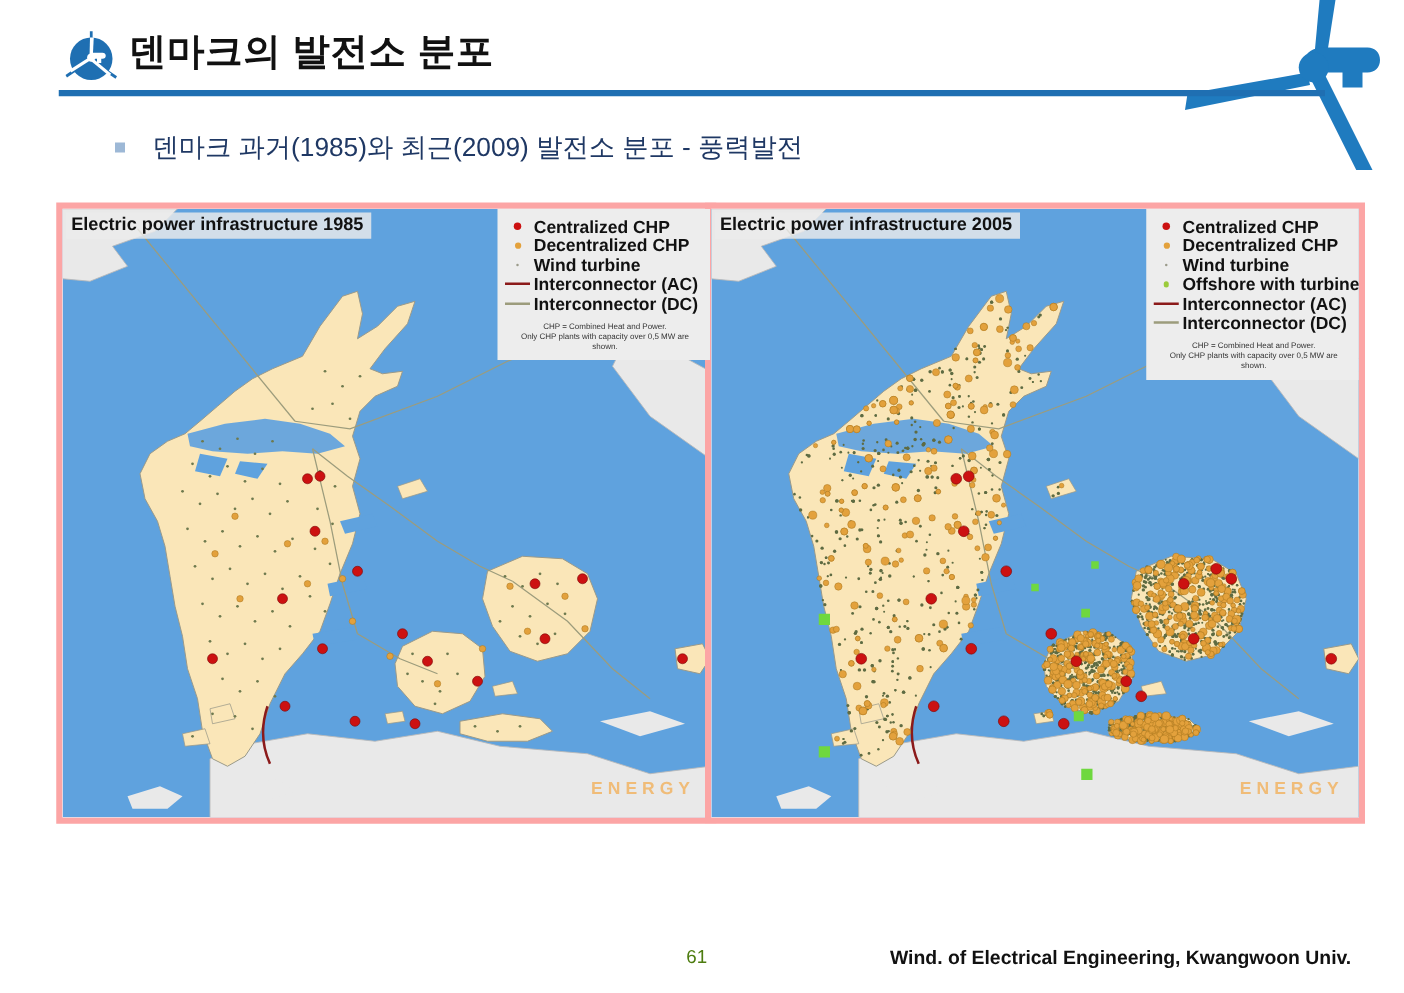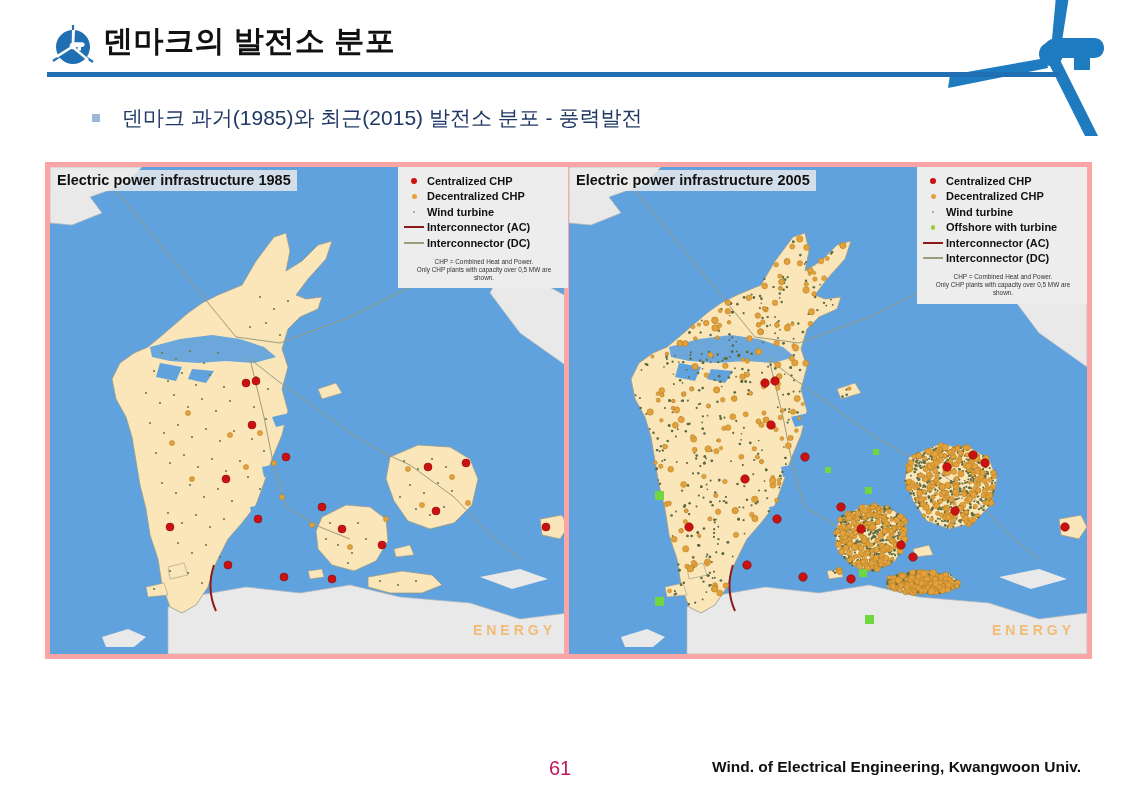--- a/index.html
+++ b/index.html
@@ -54,37 +54,37 @@
     background:#EDEDED;padding:6px 4px 6px 6px;z-index:5;
   }
   .legend-row{display:flex;align-items:center;height:15.5px;}
   .legend-marker{width:20px;flex:0 0 20px;display:flex;align-items:center;justify-content:center;}
   .dot-red{width:6px;height:6px;border-radius:50%;background:#CC1111;}
   .dot-orange{width:5px;height:5px;border-radius:50%;background:#E3A13C;}
   .dot-tiny{width:2.5px;height:2.5px;border-radius:50%;background:#9a9a8a;}
   .dot-green{width:4.5px;height:4.5px;border-radius:50%;background:#9BCB3B;}
   .line-ac{width:20px;height:2px;background:#8B1A1A;}
   .line-dc{width:20px;height:2px;background:#9C9C7C;}
-  .legend-label{font-size:11px;color:#111;font-weight:bold;white-space:nowrap;padding-left:3px;}
+  .legend-label{font-size:14px;color:#111;font-weight:bold;white-space:nowrap;padding-left:3px;}
   .legend-note{
     margin-top:7px;font-size:6.4px;color:#333;line-height:1.28;
     text-align:center;padding:0 2px;
   }
 
   
   .watermark{
     position:absolute;right:12px;bottom:16px;z-index:4;
     font-size:14px;font-weight:bold;letter-spacing:4px;
     color:rgba(243,160,50,.62);
   }
 
   
   #page-number{
     position:absolute;left:549px;top:757px;
-    font-size:20px;color:#be185d;
+    font-size:15px;color:#4d7c0f;
   }
   #footer-dept{
     position:absolute;right:42px;top:758px;
     font-size:15.5px;font-weight:bold;color:#111;white-space:nowrap;
   }
 </style>
 </head>
 <body>
 
 <div id="slide-header">
@@ -114,21 +114,21 @@
       <circle cx="25" cy="25" r="3.3"></circle>
     </g>
   </svg>
 
   <div id="slide-title">덴마크의 발전소 분포</div>
   <div id="header-rule"></div>
 </div>
 
 <div id="bullet-row">
   <span id="bullet-square"></span>
-  <span id="bullet-text">덴마크 과거(1985)와 최근(2015) 발전소 분포 - 풍력발전</span>
+  <span id="bullet-text">덴마크 과거(1985)와 최근(2009) 발전소 분포 - 풍력발전</span>
 </div>
 
 <div class="map-panel" id="map-panel-1985">
   <div class="map-canvas">
     <div class="sea"></div>
 
     <svg class="map-svg" width="518" height="487" viewBox="0 0 518 487">
       <defs>
         <clipPath id="clipA">
             <rect x="0" y="0" width="518" height="487"></rect>

